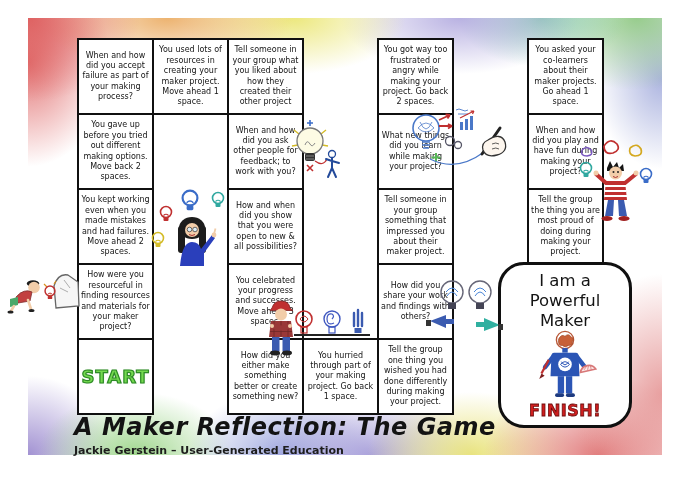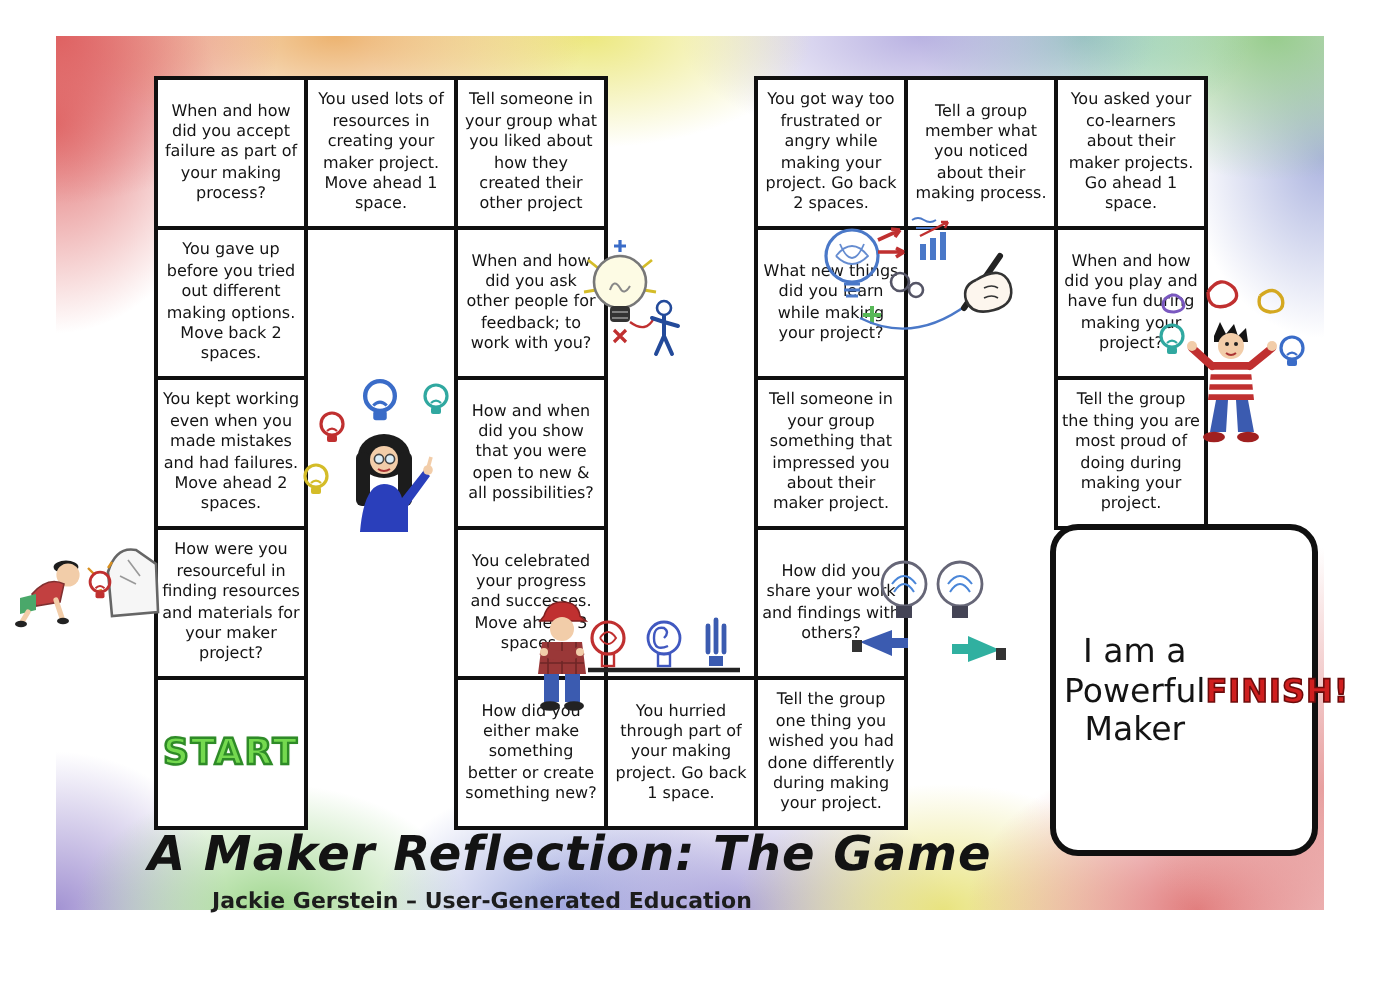--- a/index.html
+++ b/index.html
@@ -24,30 +24,30 @@
       radial-gradient(110px 140px at 0% 10%, rgba(221,91,91,.85), transparent 75%),
       #ffffff;}
   .cell{position:absolute;width:77px;height:77px;box-sizing:border-box;
         background:#fff;border:2px solid #101010;z-index:2;
         display:flex;align-items:center;justify-content:center;
         padding:3px 2px;text-align:center;}
   .ct{font-size:8px;line-height:1.3;color:#141414;}
   .start-text{font-size:18px;font-weight:bold;letter-spacing:1px;color:#74d94f;
         -webkit-text-stroke:1.2px #2e8b27;text-shadow:0 0 1px #2e8b27;}
   .clip{position:absolute;z-index:4;}
-  .finish-panel{position:absolute;left:525px;top:262px;width:134px;height:166px;
-        box-sizing:border-box;background:#fff;border:3px solid #101010;border-radius:14px;
-        z-index:3;display:flex;flex-direction:row;align-items:center;justify-content:space-between;
+  .finish-panel{position:absolute;left:498px;top:262px;width:134px;height:166px;
+        box-sizing:border-box;background:#fff;border:3px solid #101010;border-radius:26px;
+        z-index:3;display:flex;flex-direction:column;align-items:center;justify-content:space-between;
         padding:6px 4px 5px;}
   .finish-heading{font-size:16.5px;line-height:1.2;color:#141414;text-align:center;white-space:pre-line;}
   .finish-label{font-size:16px;font-weight:bold;color:#cf1f1f;
         -webkit-text-stroke:0.8px #6b0b0b;letter-spacing:0.5px;}
   .titleblock{position:absolute;left:74px;top:413px;z-index:3;}
   .game-title{font-size:24px;font-style:italic;font-weight:bold;color:#131313;letter-spacing:0.5px;text-align:center;}
-  .game-subtitle{font-size:11px;font-weight:bold;color:#1d1d1d;margin-top:3px;margin-left:32px;}
+  .game-subtitle{font-size:11px;font-weight:bold;color:#1d1d1d;margin-top:3px;}
 </style>
 </head>
 <body>
 
 <div class="page">
   <div class="bg"></div>
 
   <svg width="0" height="0" style="position:absolute">
     <defs>
       <g id="bulb">
@@ -62,23 +62,20 @@
       <span class="ct">When and how did you accept failure as part of your making process?</span>
     </div>
   <div class="cell" style="left:152px;top:38px">
       <span class="ct">You used lots of resources in creating your maker project. Move ahead 1 space.</span>
     </div>
   <div class="cell" style="left:227px;top:38px">
       <span class="ct">Tell someone in your group what you liked about how they created their other project</span>
     </div>
   <div class="cell" style="left:377px;top:38px">
       <span class="ct">You got way too frustrated or angry while making your project. Go back 2 spaces.</span>
-    </div>
-  <div class="cell" style="left:452px;top:38px">
-      <span class="ct">Tell a group member what you noticed about their making process.</span>
     </div>
   <div class="cell" style="left:527px;top:38px">
       <span class="ct">You asked your co-learners about their maker projects. Go ahead 1 space.</span>
     </div>
 
   <div class="cell" style="left:77px;top:113px">
       <span class="ct">You gave up before you tried out different making options. Move back 2 spaces.</span>
     </div>
   <div class="cell" style="left:227px;top:113px">
       <span class="ct">When and how did you ask other people for feedback; to work with you?</span>

